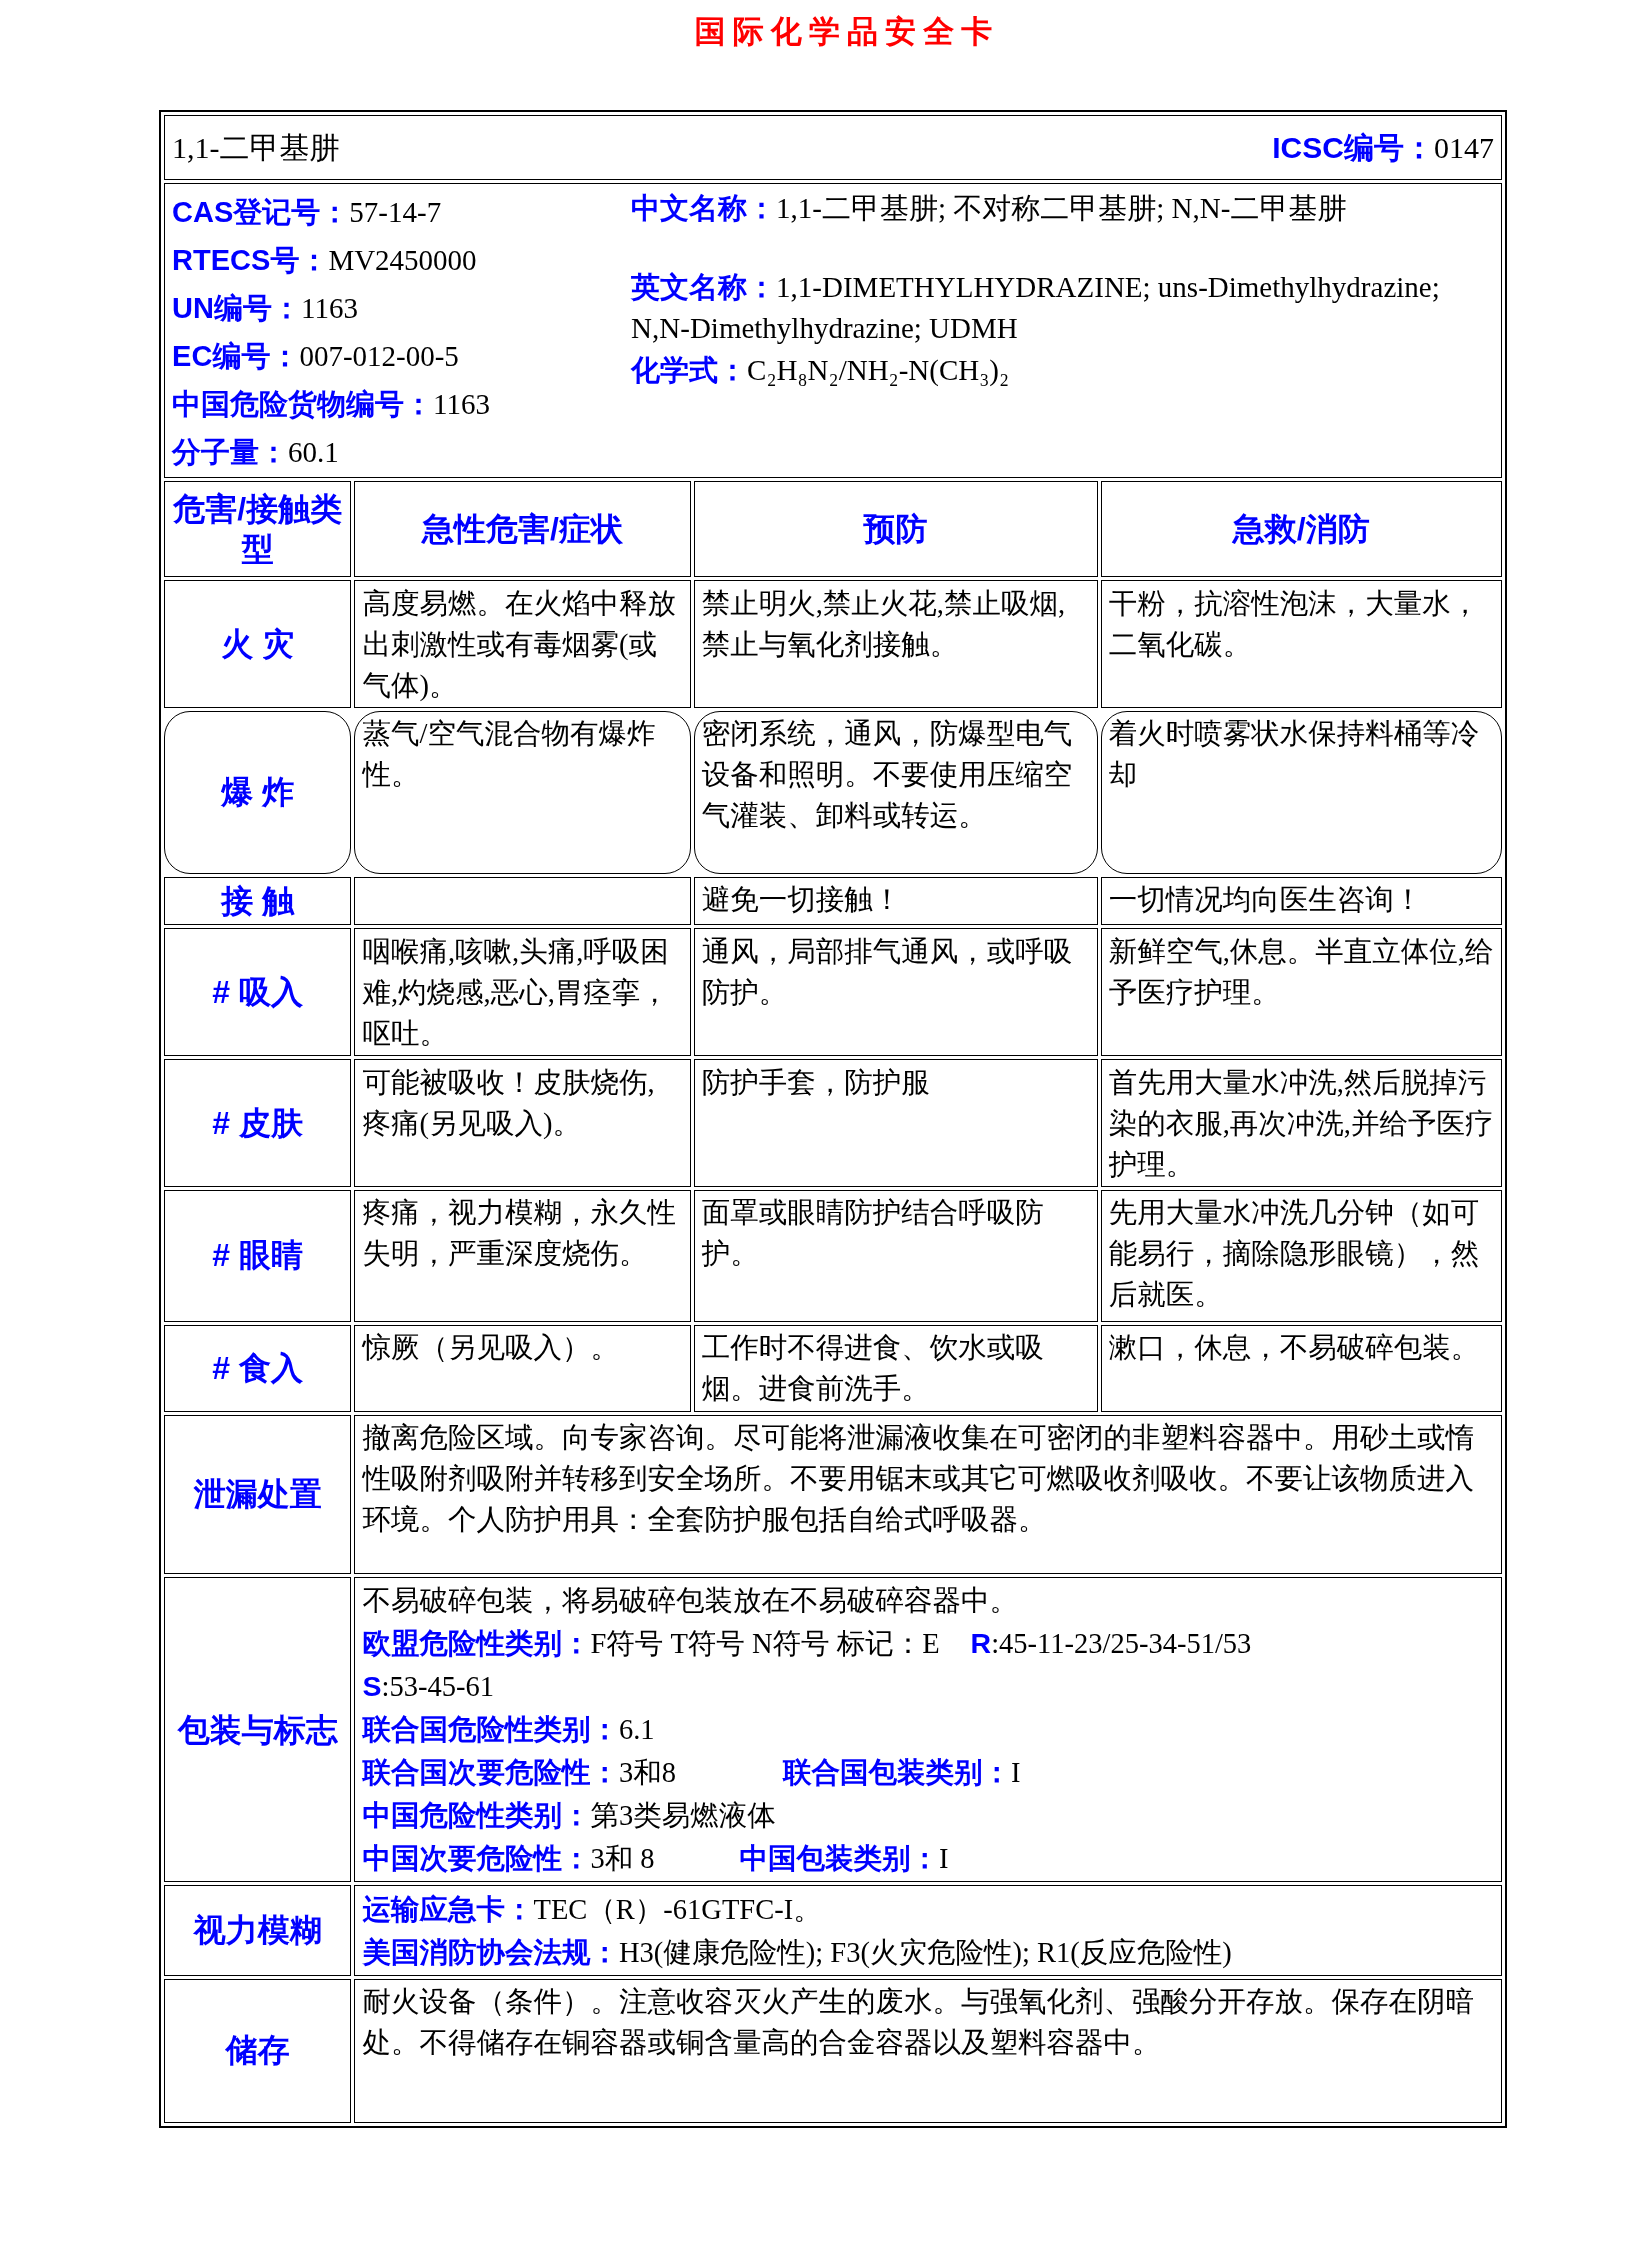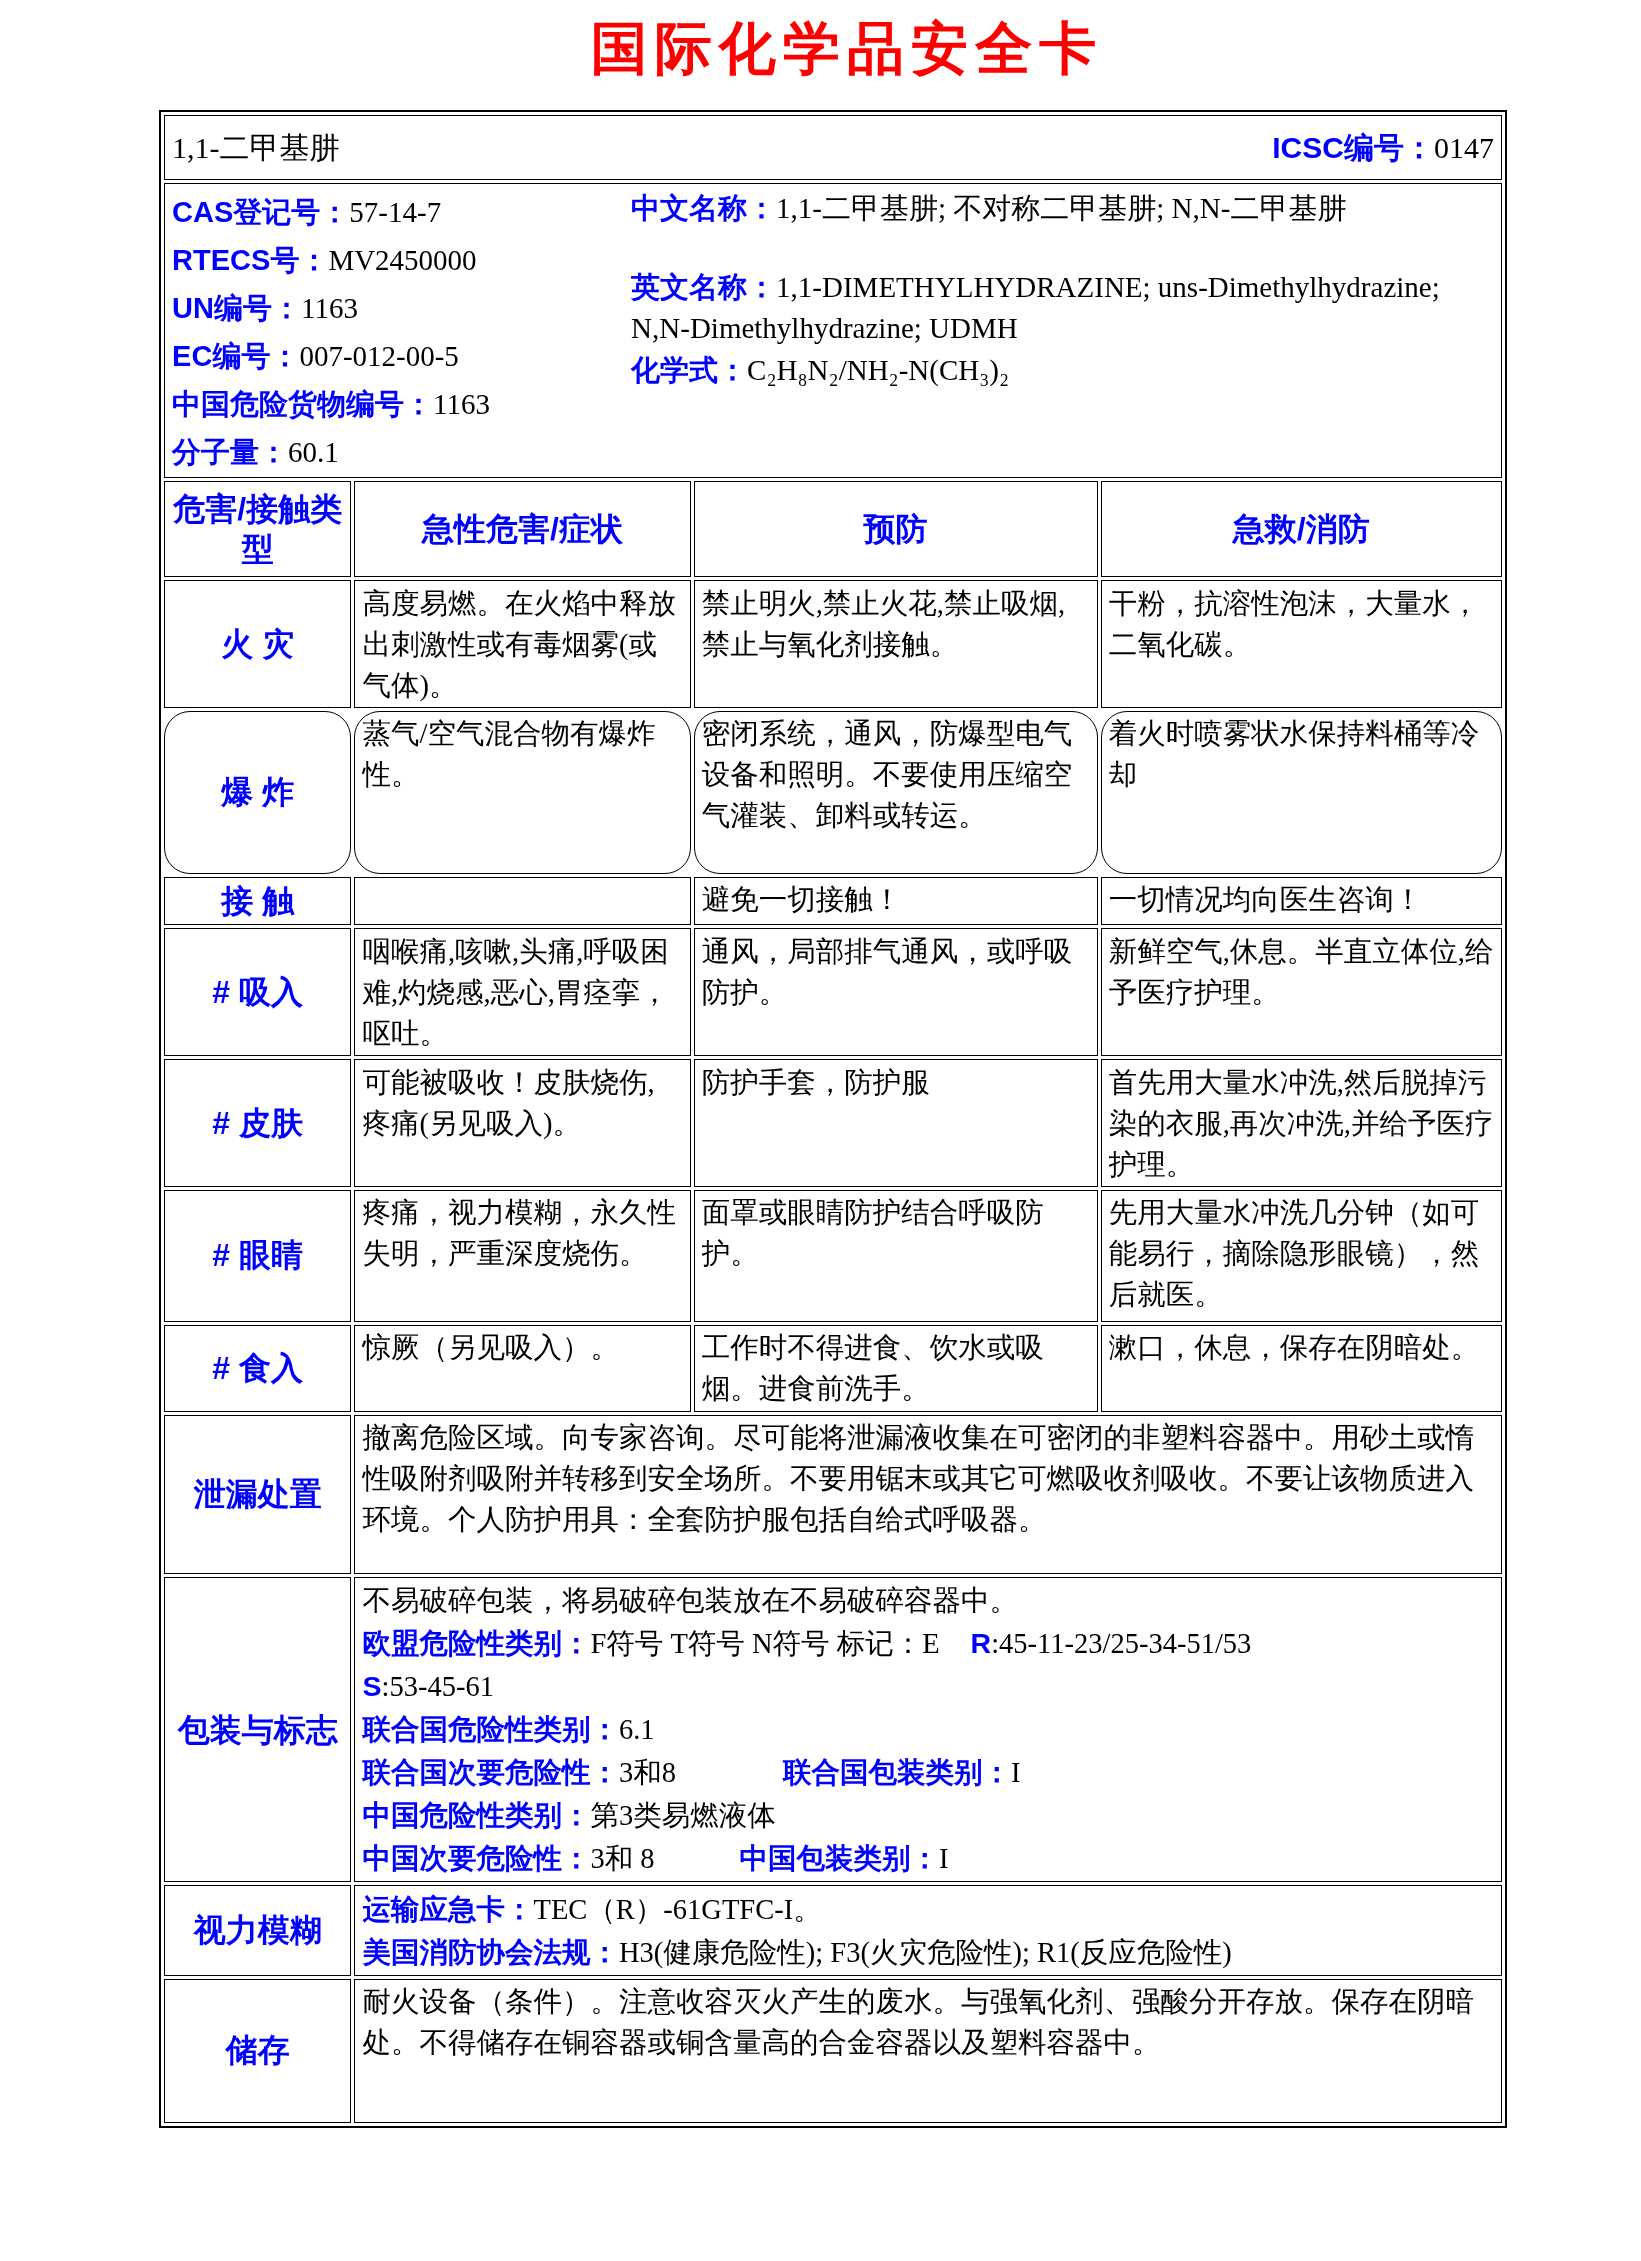--- a/index.html
+++ b/index.html
@@ -2,21 +2,21 @@
 <html style="font-size:11.4px"><head>
 <meta charset="utf-8">
 <style>
   html,body{margin:0;padding:0;}
   body{
     width:1642px;height:2261px;background:#ffffff;position:relative;
     font-family:"Liberation Serif","DejaVu Serif",serif;color:#000;
   }
   .title{
     position:absolute;top:11.4px;left:173px;width:1348px;text-align:center;
-    font-size:57px;font-weight:bold;color:#ff0000;letter-spacing:7.1px;
+    font-size:31px;font-weight:bold;color:#ff0000;letter-spacing:7.1px;
     font-family:"Liberation Sans","DejaVu Sans",sans-serif;
   }
   table.card{
     position:absolute;left:159px;top:110px;width:1348px;
     border:2.8px solid #000;border-collapse:separate;border-spacing:3.6px;
     table-layout:fixed;background:#fff;
   }
   td{
     border:1.4px solid #000;vertical-align:top;padding:1.4px 7.1px;
     font-size:28.5px;line-height:41px;color:#000;overflow:hidden;
@@ -157,21 +157,21 @@
     <td class="rl"># 眼睛</td>
     <td>疼痛，视力模糊，永久性失明，严重深度烧伤。</td>
     <td>面罩或眼睛防护结合呼吸防护。</td>
     <td>先用大量水冲洗几分钟（如可能易行，摘除隐形眼镜），然后就医。</td>
   </tr>
 
   <tr class="r-ing">
     <td class="rl"># 食入</td>
     <td>惊厥（另见吸入）。</td>
     <td>工作时不得进食、饮水或吸烟。进食前洗手。</td>
-    <td>漱口，休息，保存在阴暗处。</td>
+    <td>漱口，休息，不易破碎包装。</td>
   </tr>
 
   <tr class="r-spill">
     <td class="rl">泄漏处置</td>
     <td colspan="3">撤离危险区域。向专家咨询。尽可能将泄漏液收集在可密闭的非塑料容器中。用砂土或惰性吸附剂吸附并转移到安全场所。不要用锯末或其它可燃吸收剂吸收。不要让该物质进入环境。个人防护用具：全套防护服包括自给式呼吸器。</td>
   </tr>
 
   <tr class="r-pack">
     <td class="rl wrap">包装与标志</td>
     <td colspan="3">

